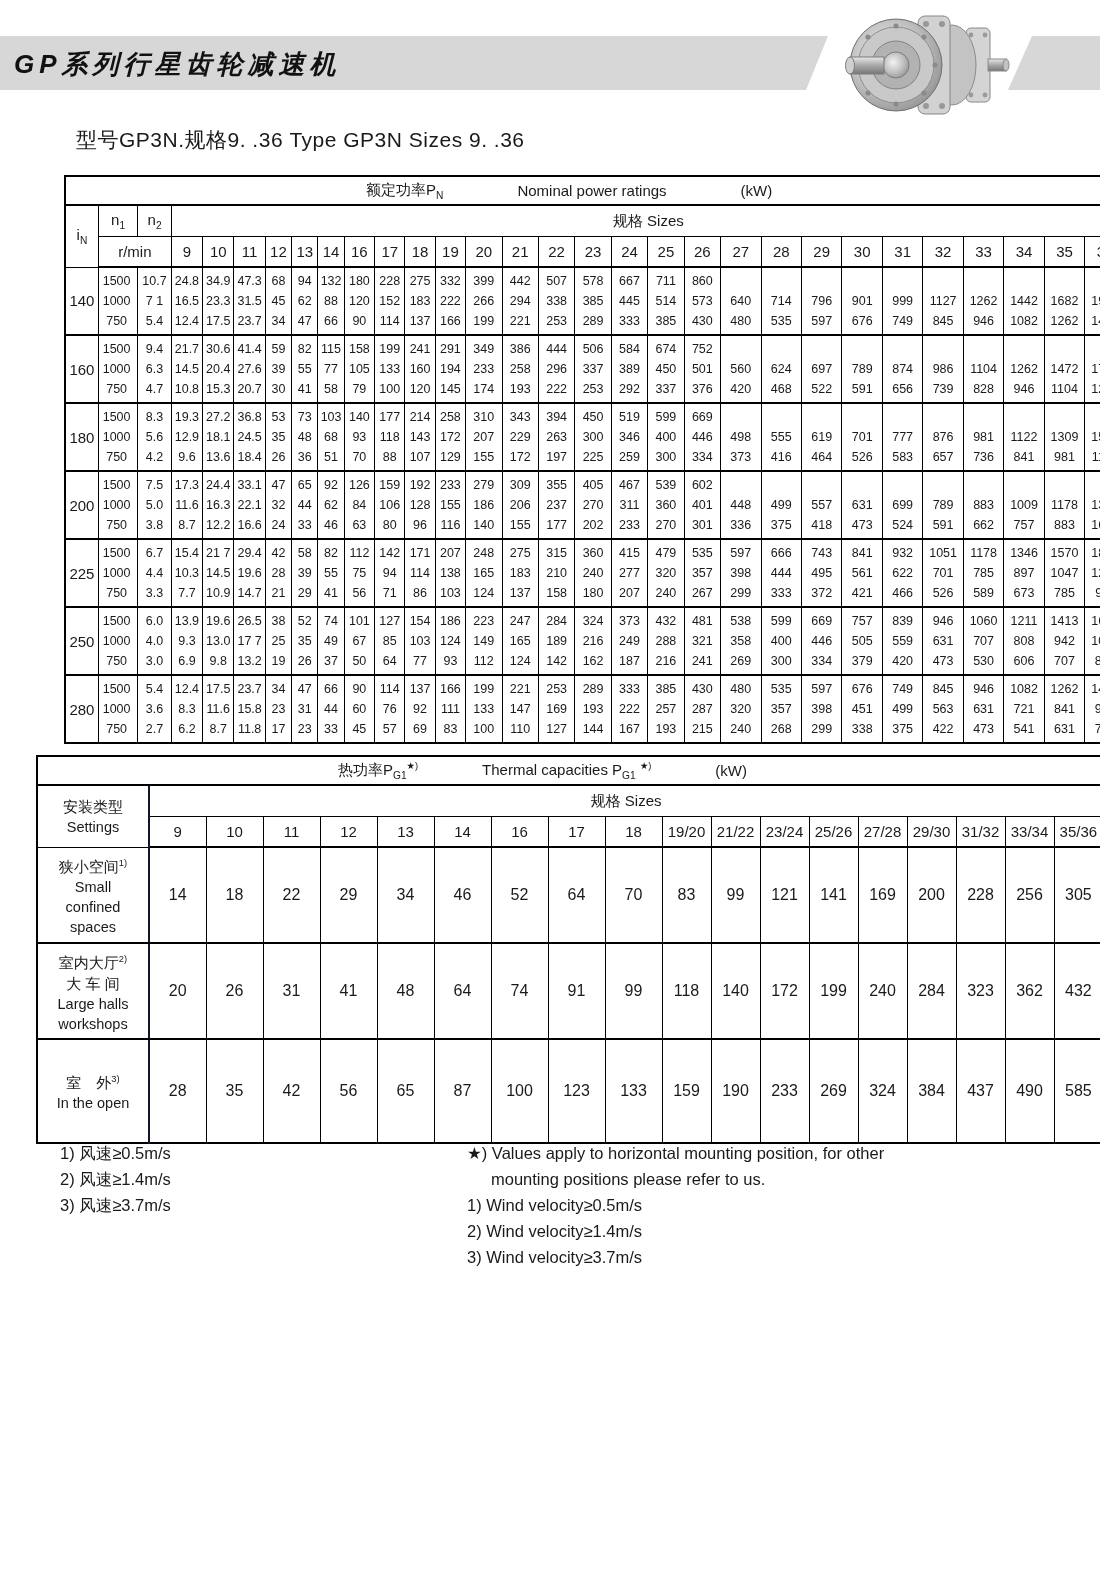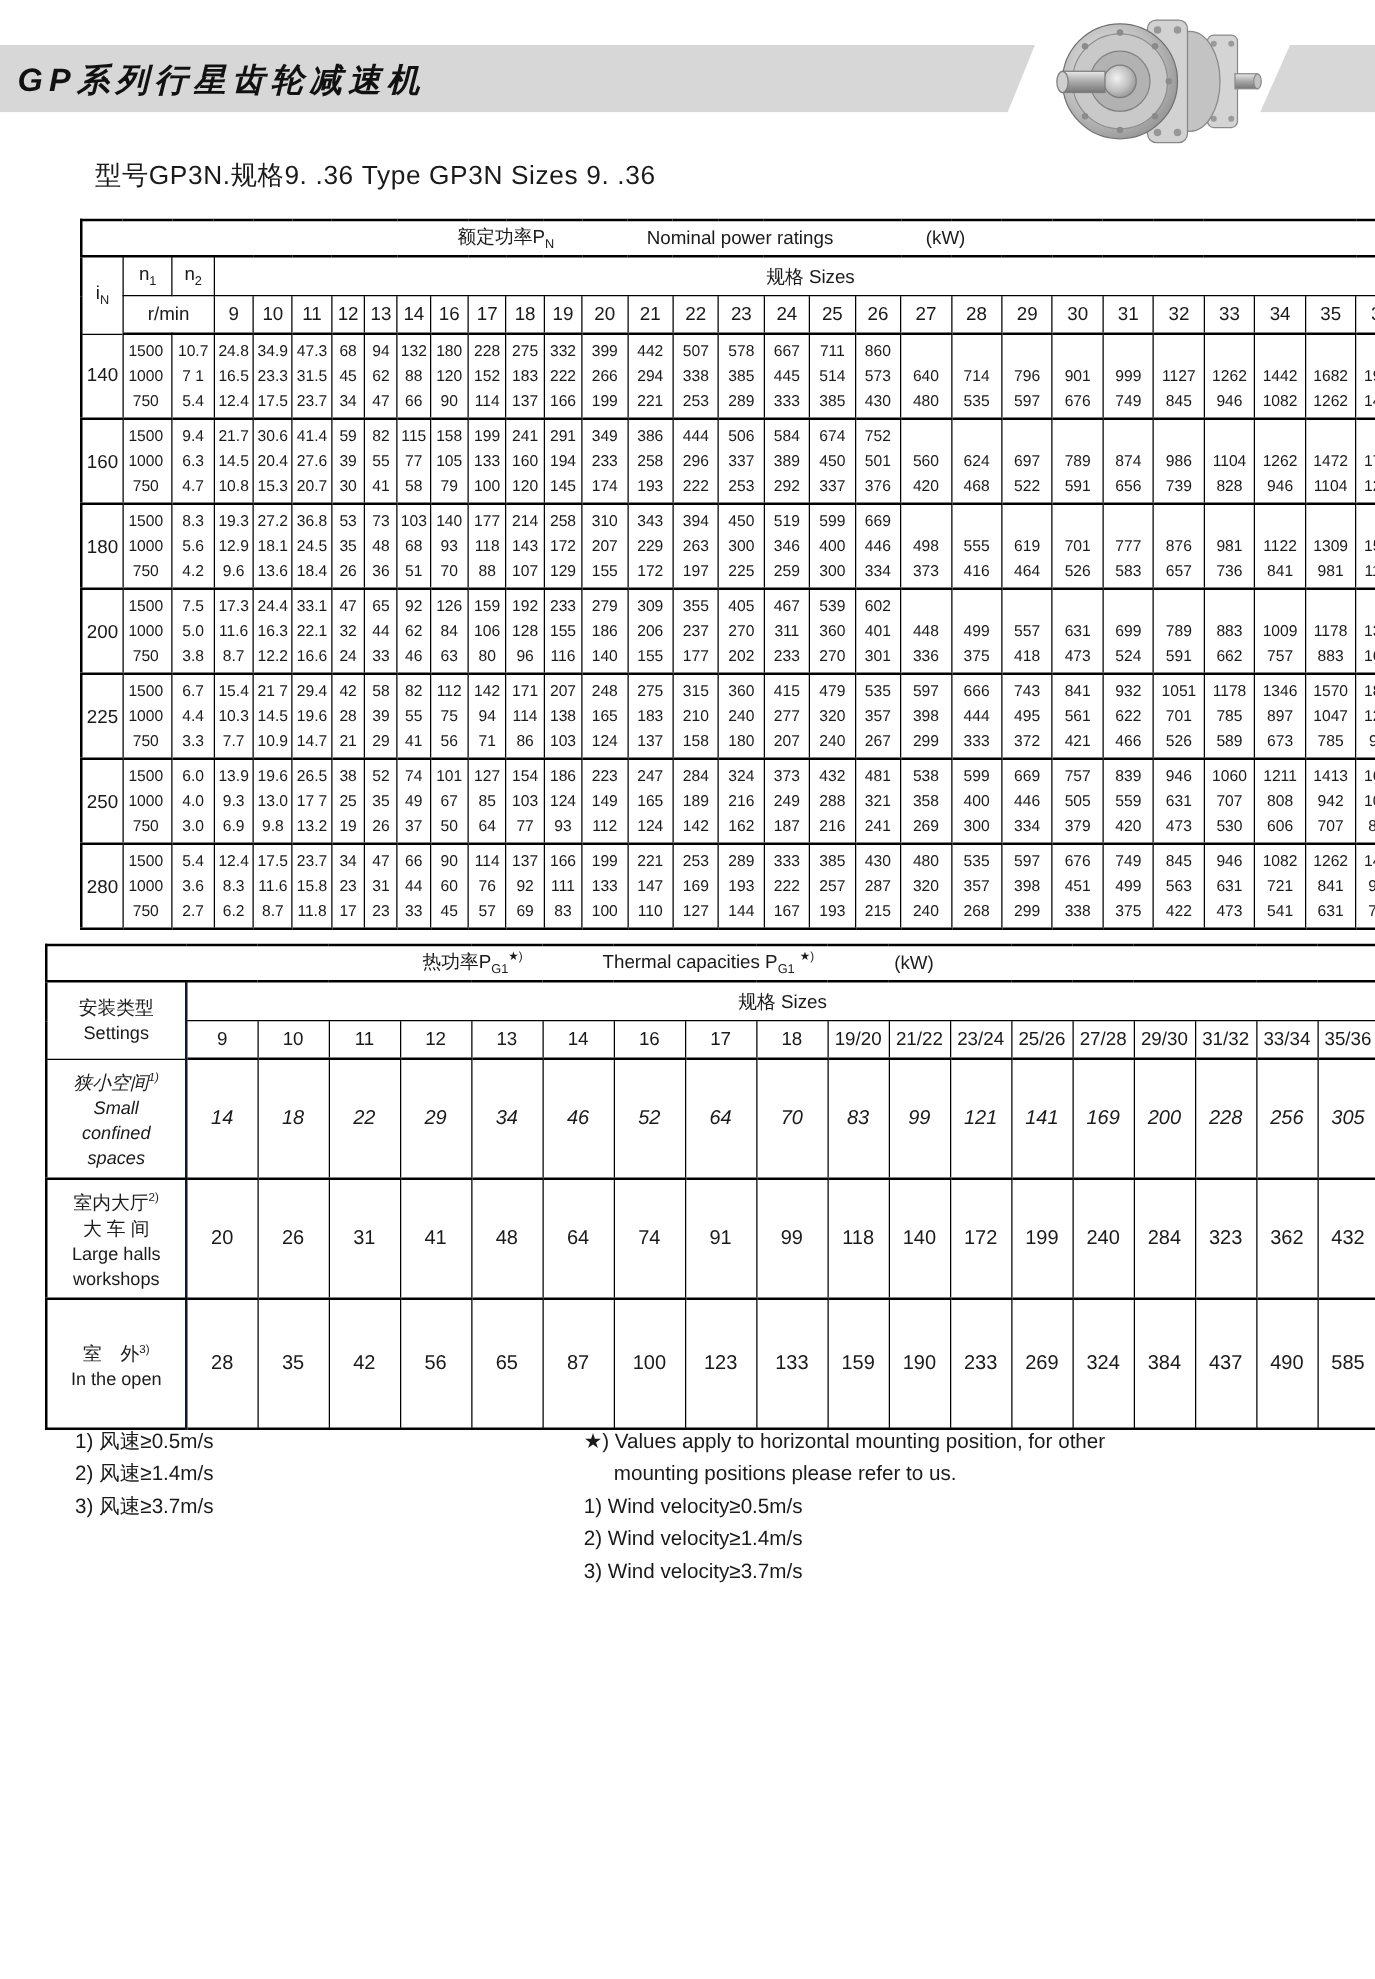--- a/index.html
+++ b/index.html
@@ -30,21 +30,21 @@
   .c-in-cell{font-size:15px;text-align:center;}
   .n1l .ln{text-align:center;padding-right:3px;}
   
   .t2 .title-flex{padding-left:300px;gap:64px;}
   .t2 .size-row th{font-size:15px;}
   .t2 tbody td{vertical-align:middle;text-align:center;}
   .t2 .val{font-size:16px;}
   .t2 .c-label{border-right:2px solid #0f172a;}
   .lblln{line-height:21px;font-size:15px;text-align:center;white-space:nowrap;}
   .lblen{line-height:20px;font-size:14.5px;text-align:center;white-space:nowrap;}
-  .r1 td{height:94px;font-style:italic;}.r2 td{height:94px;}.r3 td{height:102px;}
+  .r1 td{height:94px;}.r2 td{height:94px;}.r3 td{height:102px;}
   .t2 tbody .r1 td,.t2 tbody .r2 td{border-bottom:2px solid #000;}
   
   .fn{position:absolute;top:1140px;font-size:16.5px;line-height:26px;}
   .fn-left{left:60px;}
   .fn-right{left:467px;}
   .fn-right .fnl:nth-child(2){padding-left:24px;}
 </style>
 </head>
 <body>
 

